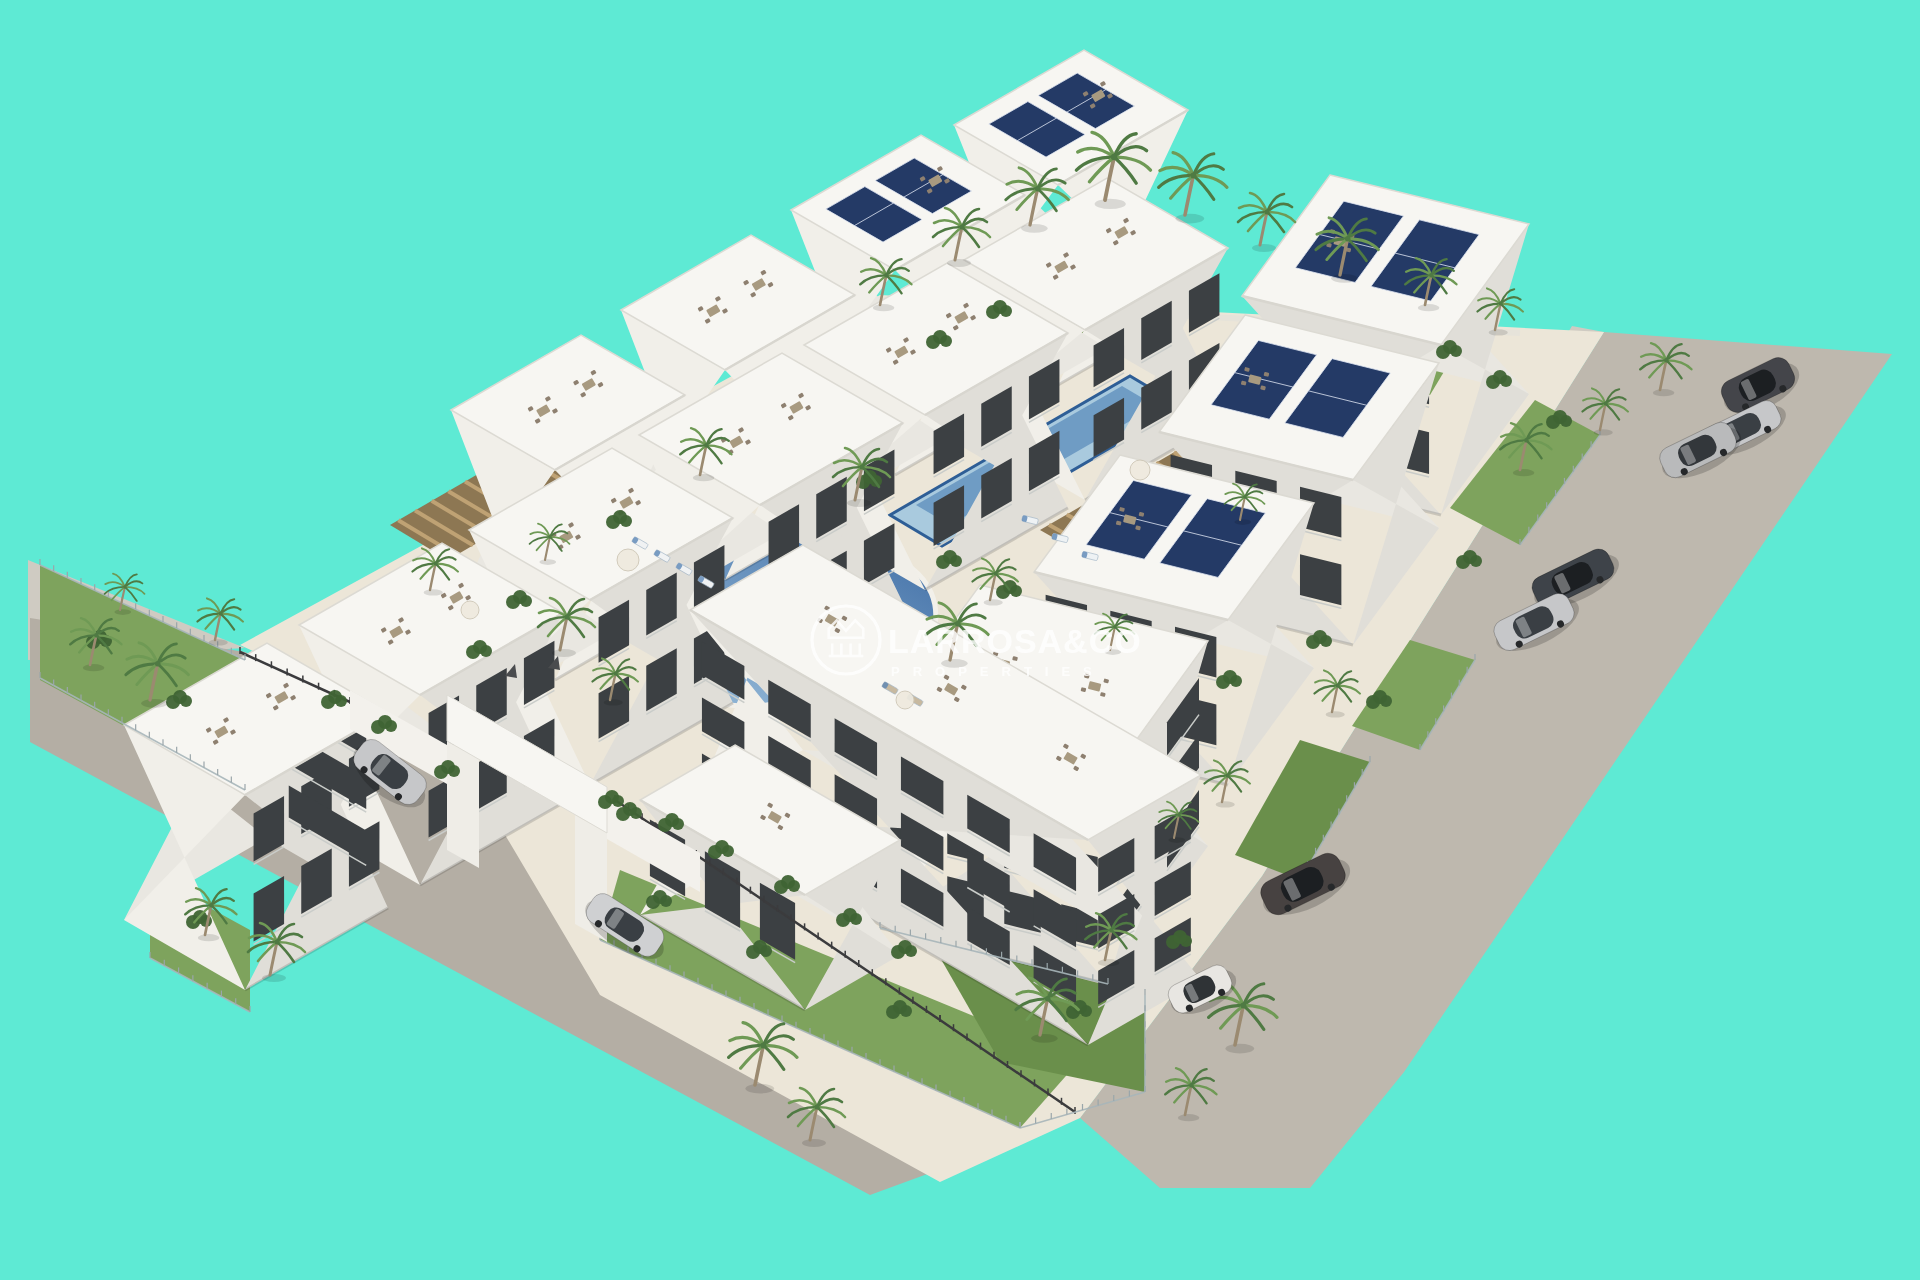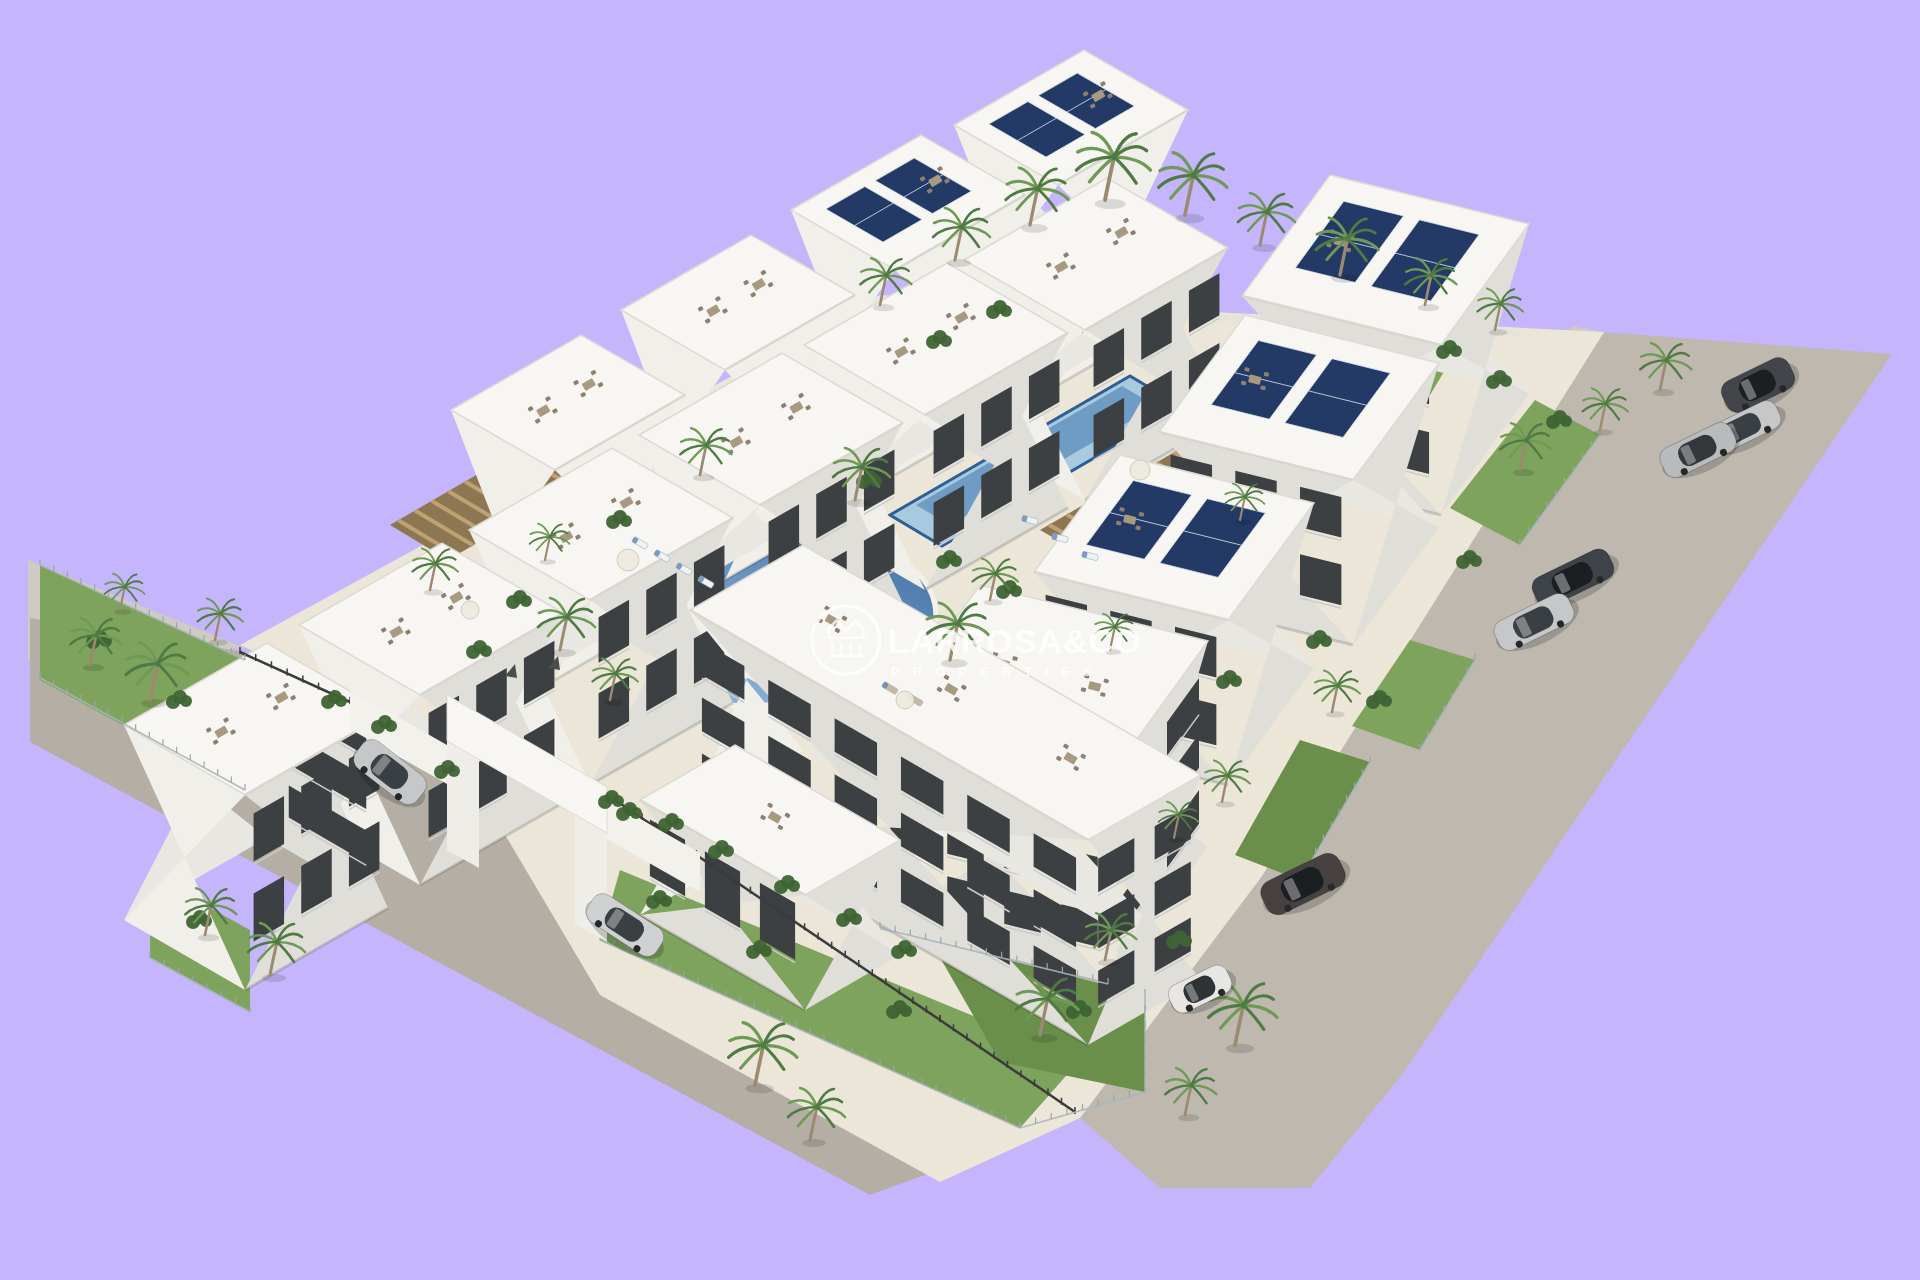--- a/index.html
+++ b/index.html
@@ -1,16 +1,16 @@
 <!DOCTYPE html>
 <html><head>
 <meta charset="utf-8">
 <style>
   html,body{margin:0;padding:0;background:#ffffff;}
-  .stage{position:relative;width:1920px;height:1280px;background:#c4b5fd;overflow:hidden;
+  .stage{position:relative;width:1920px;height:1280px;background:#5eead4;overflow:hidden;
          font-family:"Liberation Sans",sans-serif;}
   .stage svg{position:absolute;left:0;top:0;}
   .wm-brand{font-family:"Liberation Sans",sans-serif;font-weight:bold;font-size:34px;letter-spacing:1px;}
   .wm-tag{font-family:"Liberation Sans",sans-serif;font-weight:bold;font-size:13px;letter-spacing:13px;}
 </style>
 </head>
 <body>
 
 <div class="stage">
   <svg id="scene" width="1920" height="1280" viewBox="0 0 1920 1280">

